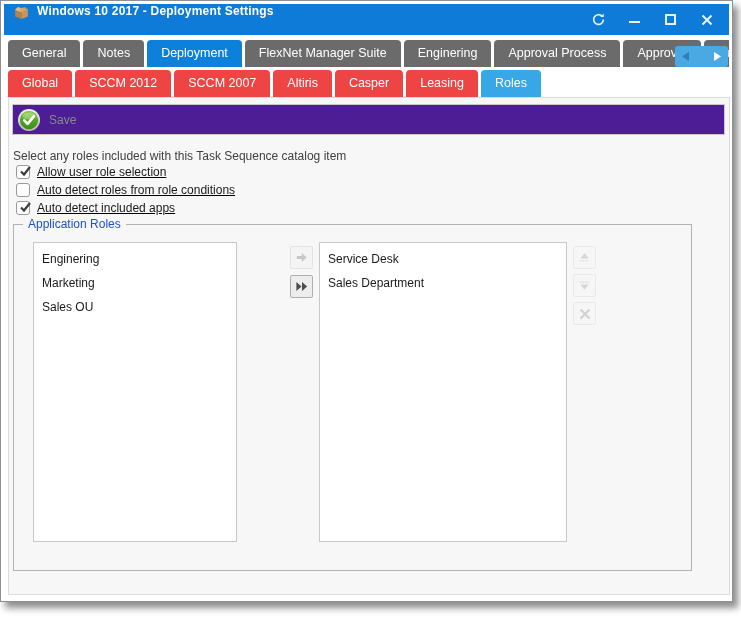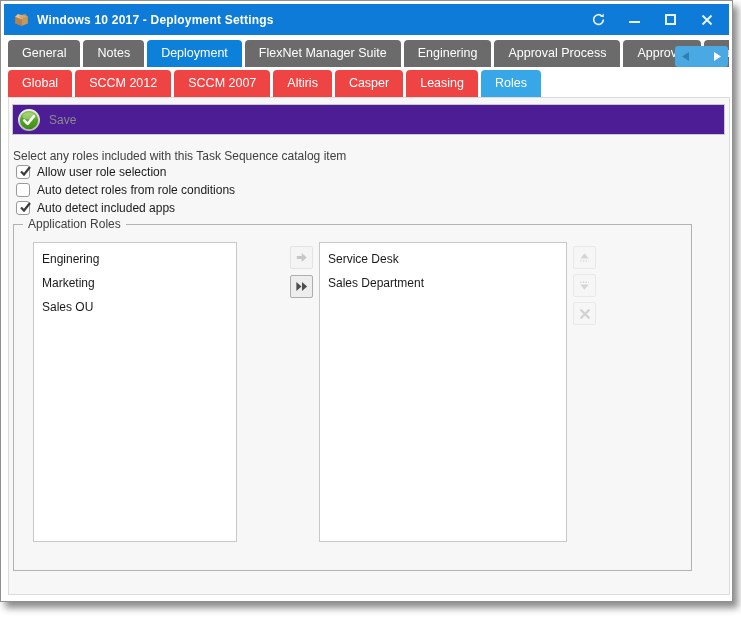--- a/index.html
+++ b/index.html
@@ -5,21 +5,21 @@
   * { margin:0; padding:0; box-sizing:border-box; }
   html,body { width:741px; height:618px; background:#ffffff; font-family:"Liberation Sans", sans-serif; }
   .window {
     position:absolute; left:0; top:0; width:733px; height:602px;
     background:#ffffff; border:1px solid #909090;
     box-shadow:5px 6px 7px rgba(0,0,0,0.45);
   }
   
   .titlebar {
     position:absolute; left:3px; top:3px; right:3px; height:31px;
-    background:#0d7bd7; display:flex; align-items:center; padding:0 9px;
+    background:#0d7bd7; display:flex; padding:0 9px;
   }
   .titlebar .app-icon { width:17px; height:17px; margin-right:7px; flex:0 0 auto; }
   .titlebar .title { color:#ffffff; font-size:12px; font-weight:bold; letter-spacing:.2px; }
   .win-controls { margin-left:auto; display:flex; align-items:center; gap:21px; padding-right:6px; }
   .win-btn { width:15px; height:15px; display:flex; align-items:center; justify-content:center; cursor:pointer; }
   .min-glyph { width:11px; height:2px; background:#e8f2fb; margin-top:5px; }
   .max-glyph { width:11px; height:11px; border:2px solid #e8f2fb; }
   
   .tabrow {
     position:absolute; left:7px; display:flex; gap:3px; height:27px;
@@ -48,36 +48,36 @@
     background:#f7f7f7; border:1px solid #dcdcdc;
   }
   .toolbar {
     position:absolute; left:3px; top:6px; width:713px; height:31px;
     background:#4c1d95; border:1px solid #c9c9c9;
     display:flex; align-items:center; padding-left:4px; cursor:pointer;
   }
   .toolbar .save-ic { width:24px; height:24px; }
   .toolbar .save-label { color:#8a8a8a; font-size:12px; margin-left:8px; }
   .instruction { position:absolute; left:4px; top:51px; font-size:12px; color:#404040; }
-  .cbrow { position:absolute; left:7px; display:flex; align-items:center; gap:7px; cursor:pointer; }
+  .cbrow { position:absolute; left:7px; display:flex; align-items:center; gap:7px; cursor:pointer;text-decoration:underline; }
   .cbrow.r0 { top:67px; } .cbrow.r1 { top:85px; } .cbrow.r2 { top:103px; }
   .cbbox {
     width:14px; height:14px; background:#ffffff; border:1px solid #9a9a9a;
     border-radius:3px; position:relative; flex:0 0 auto;
   }
   .cbbox svg { position:absolute; left:1px; top:-2px; }
   .cbrow .cblabel { font-size:12px; color:#1a1a1a; }
   
   .groupbox {
     position:absolute; left:4px; top:126px; width:679px; height:347px;
     border:1px solid #b2b2b2;
   }
   .groupbox .legend {
     position:absolute; left:9px; top:-8px; background:#f7f7f7; padding:0 5px;
-    font-size:12px; color:#404040;
+    font-size:12px; color:#1d4ed8;
   }
   .listbox {
     position:absolute; top:17px; height:300px; background:#ffffff;
     border:1px solid #c8c8c8; overflow:hidden;
   }
   .listbox.left { left:19px; width:204px; }
   .listbox.right { left:305px; width:248px; }
   .listbox ul { list-style:none; padding-top:4px; }
   .listbox li {
     height:24px; display:flex; align-items:center; padding-left:8px;

